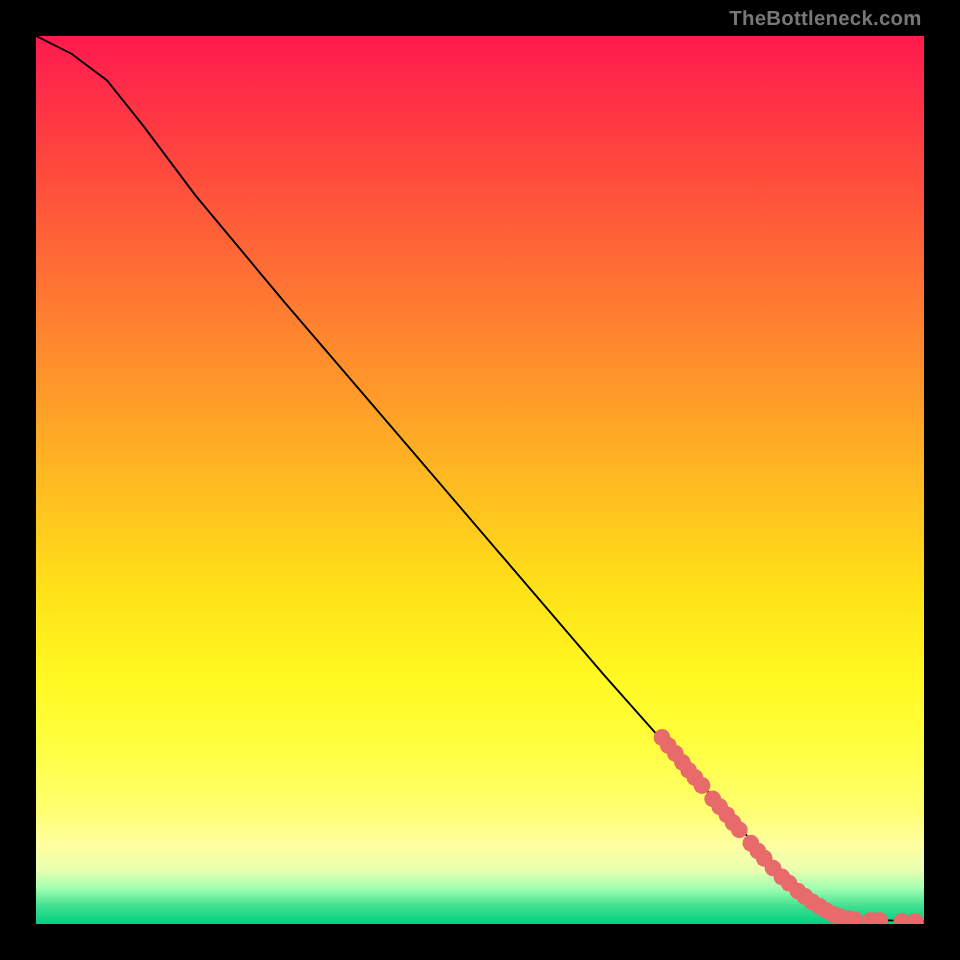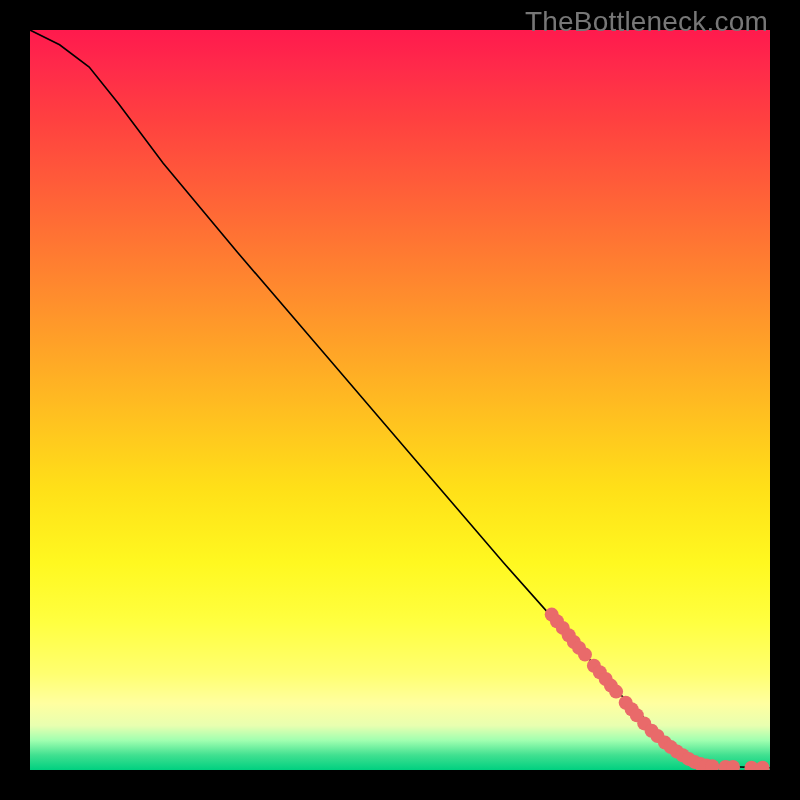--- a/index.html
+++ b/index.html
@@ -34,22 +34,22 @@
       #a0ffb0 96%,
       #40e090 98%,
       #00d080 100%
     );
   }
   .watermark {
     position: absolute;
     top: 6px;
     right: 32px;
     color: #777;
-    font-size: 28px;
-    font-weight: 400;
+    font-size: 17px;
+    font-weight: 700;
     letter-spacing: 0.2px;
   }
   svg.plot {
     position: absolute;
     left: 30px;
     top: 30px;
     width: 740px;
     height: 740px;
   }
 </style>

